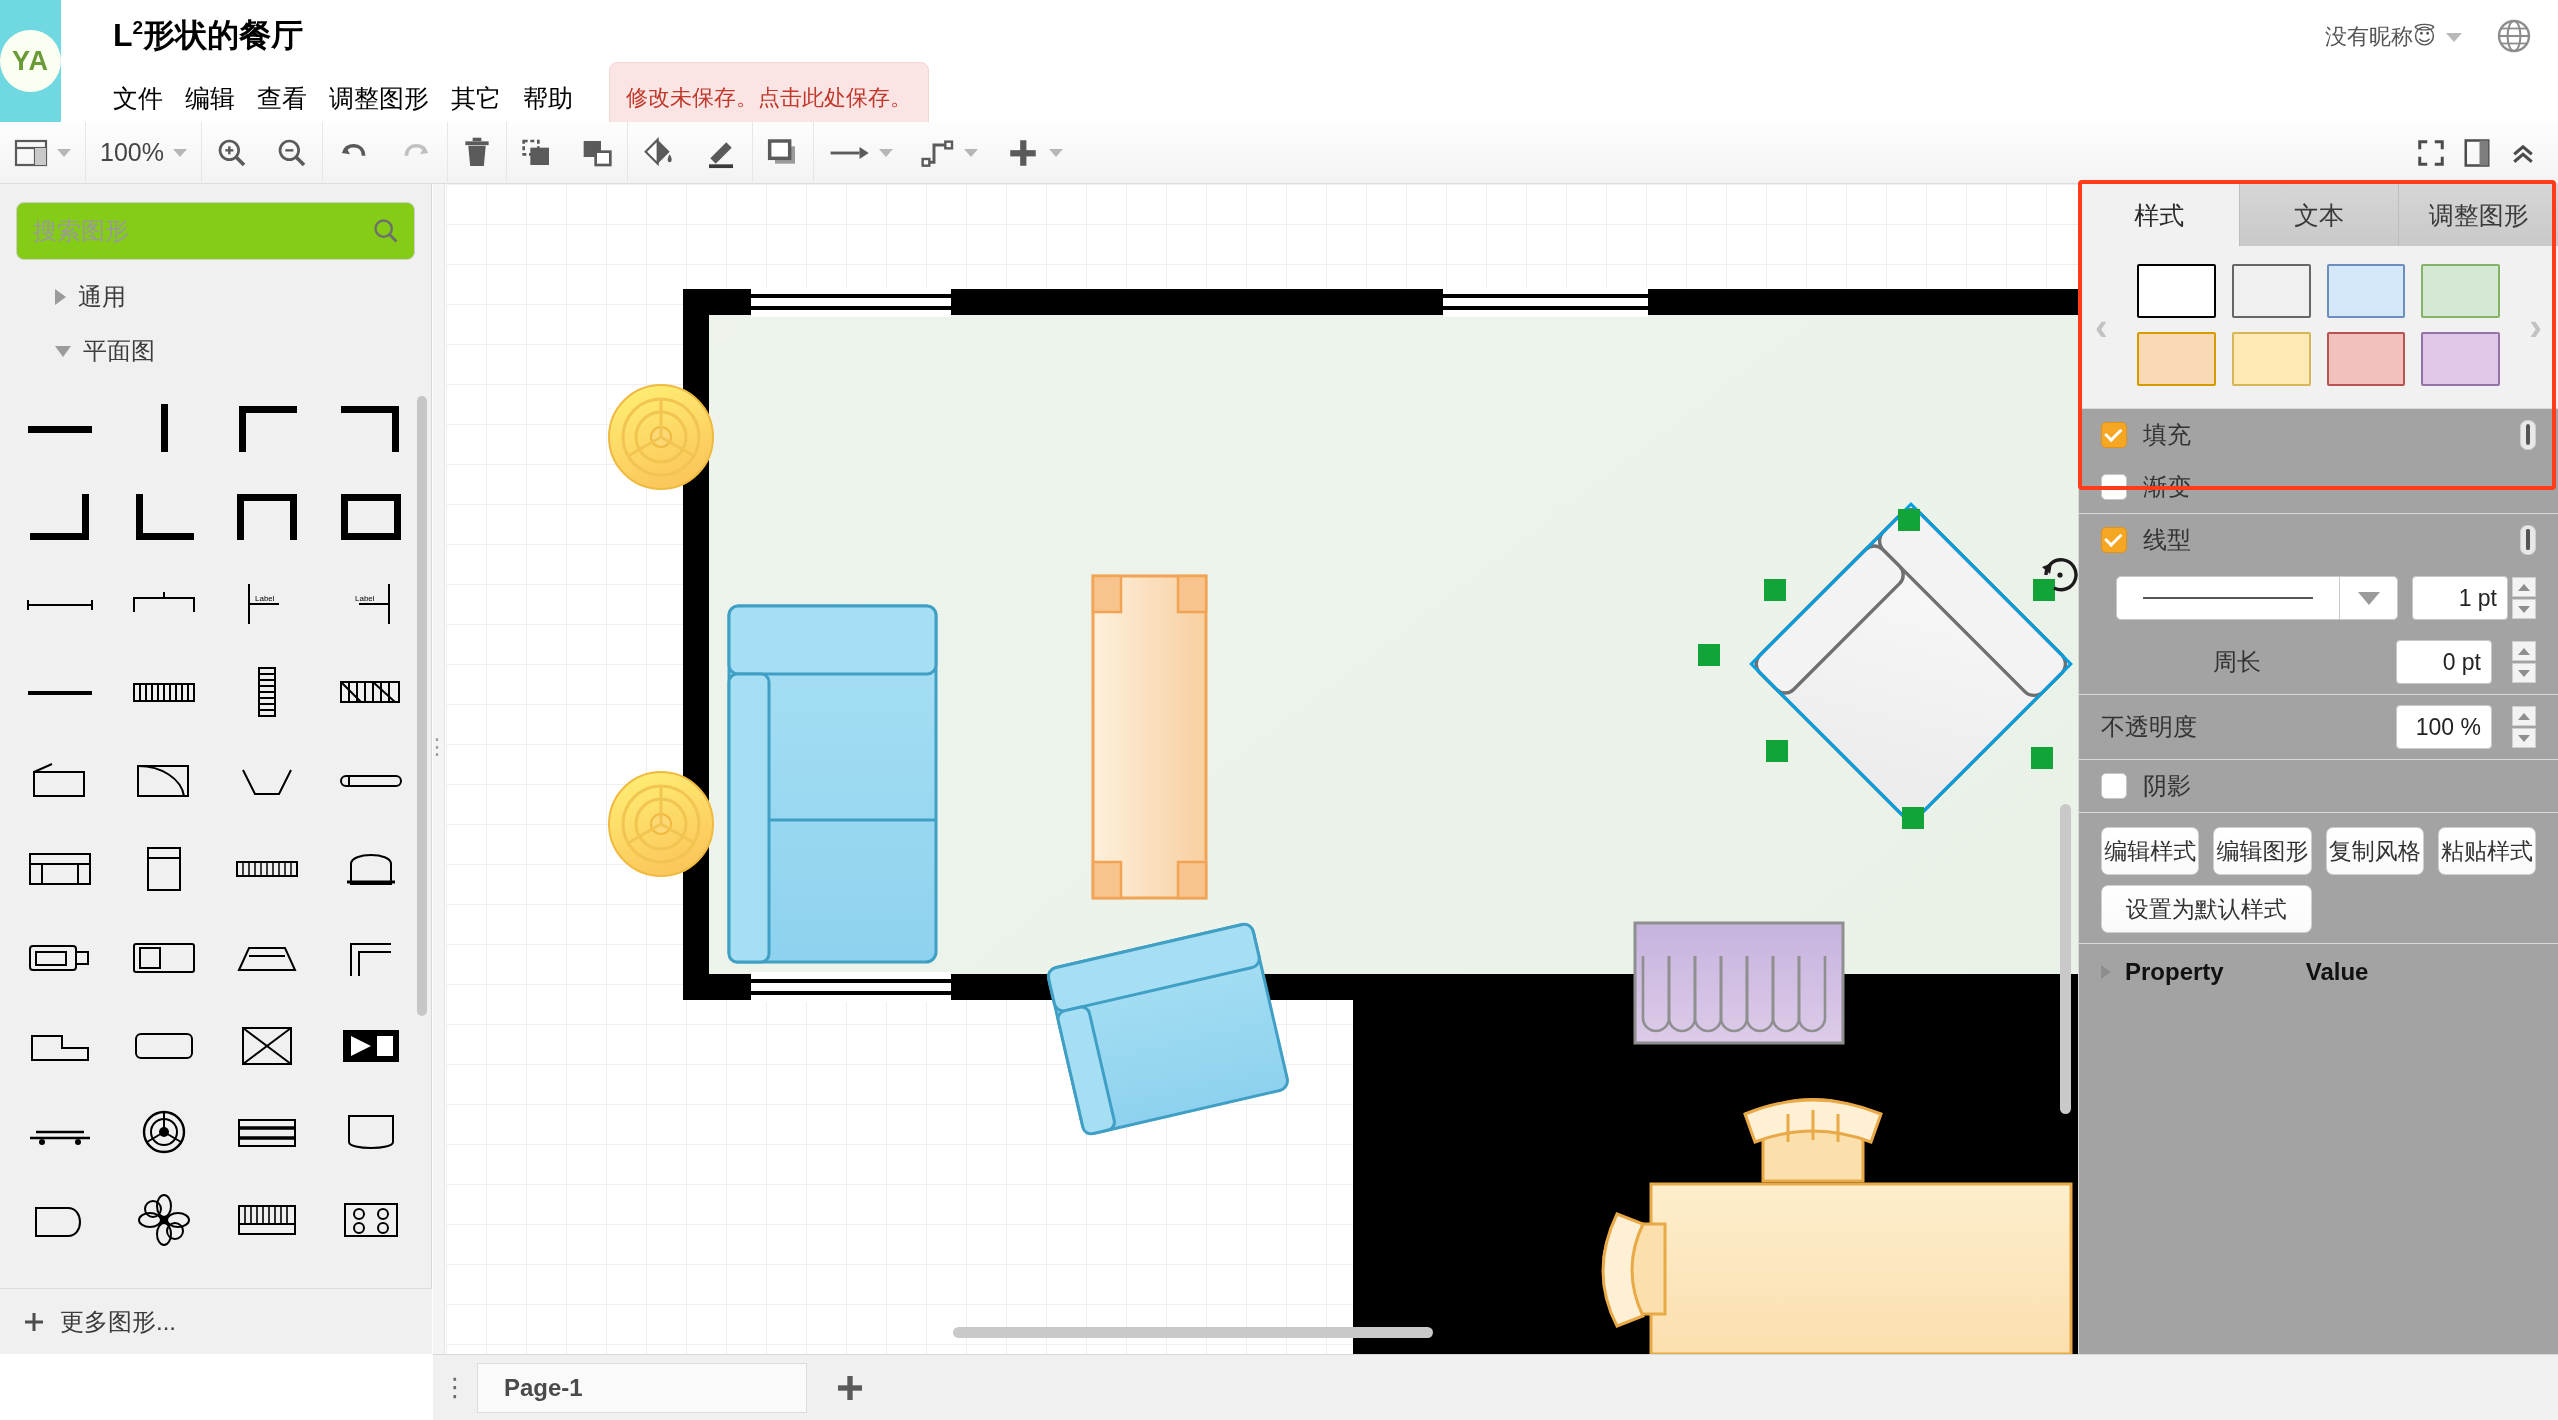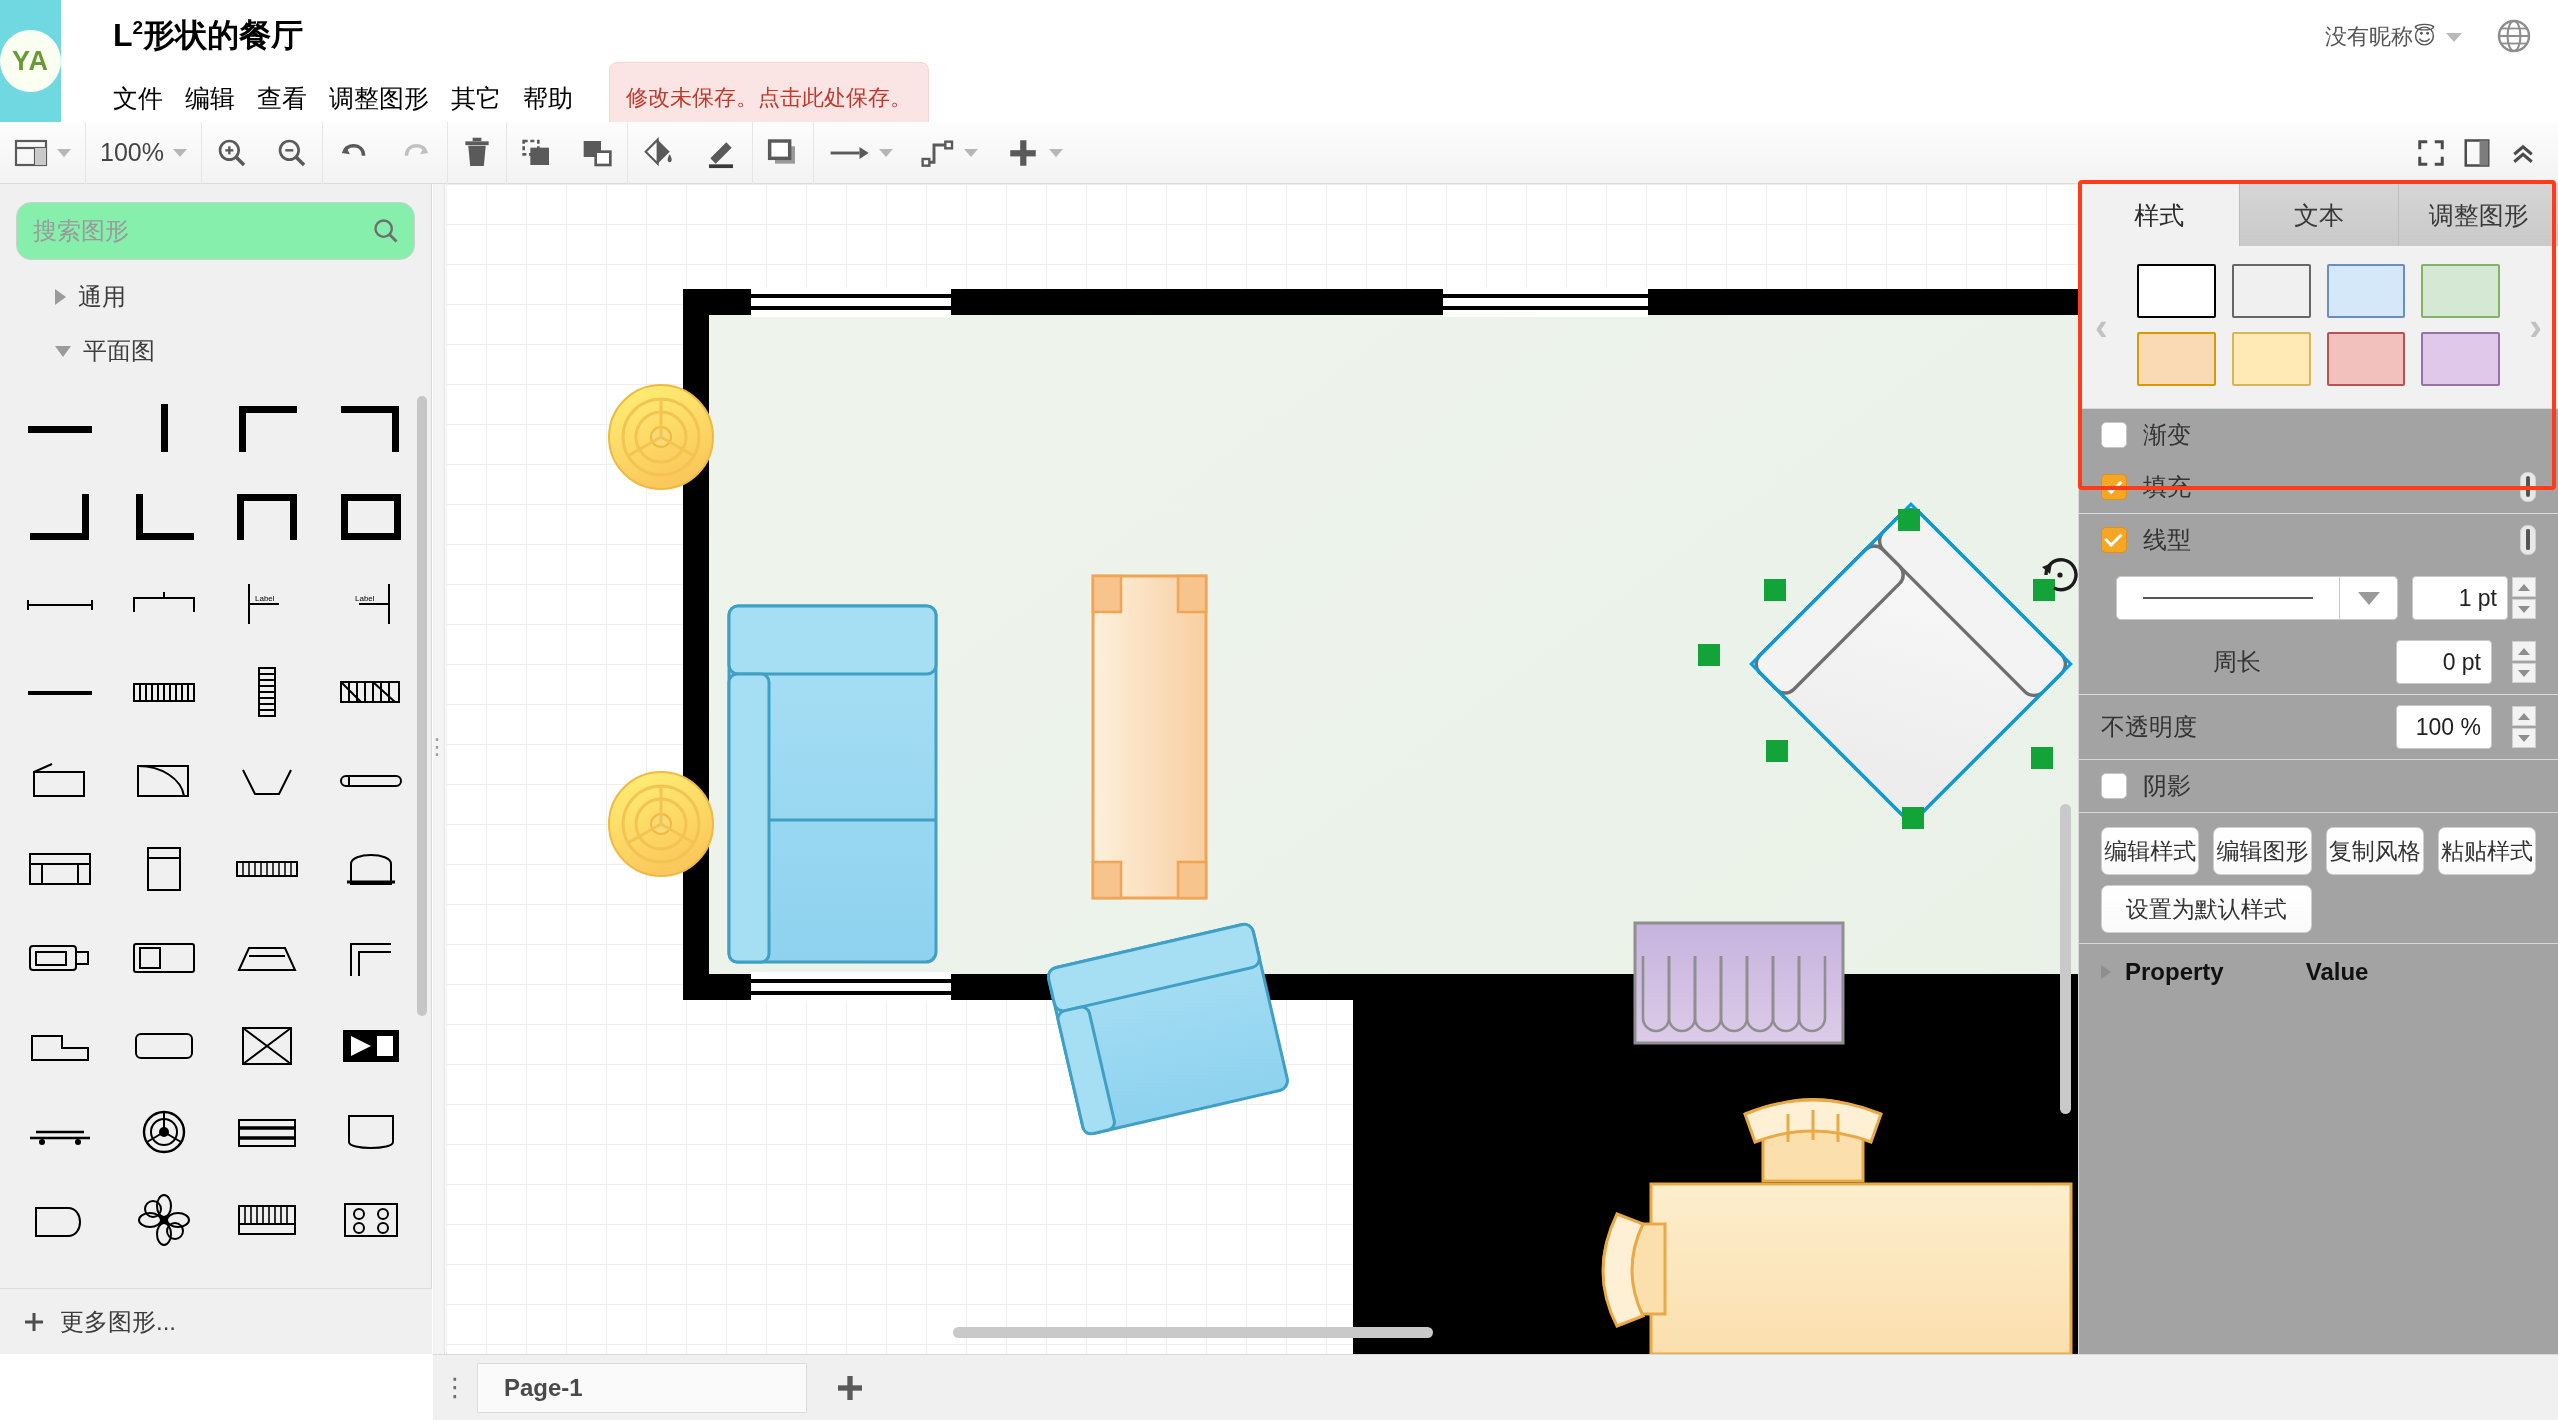--- a/index.html
+++ b/index.html
@@ -42,22 +42,22 @@
               border-top:8px solid #b6b6b6; margin-left:9px; }
   .zoom-label { font-size:25px; color:#444; }
   .tb svg { display:block; }
   .tb.dis svg { opacity:.35; }
   .tb-right { position:absolute; right:10px; top:0; height:62px; display:flex; align-items:center; gap:18px; padding-right:10px;}
 
   
   .sidebar { position:absolute; left:0; top:184px; width:432px; height:1170px;
              background:#f0f0f0; border-right:1px solid #d8d8d8; }
   .search-wrap { padding:18px 16px 10px 16px; }
-  .search-box { position:relative; height:58px; background:#86efac; border:1px solid #cfcfcf;
-                border-radius:15px; display:flex; align-items:center; }
+  .search-box { position:relative; height:58px; background:#84cc16; border:1px solid #cfcfcf;
+                border-radius:8px; display:flex; align-items:center; }
   .search-box input { border:0; outline:0; background:transparent; font-size:24px; color:#333;
                       padding:0 48px 0 16px; width:100%; font-family:inherit;}
   .search-box input::placeholder { color:#9a9a9a; }
   .search-ico { position:absolute; right:14px; top:50%; transform:translateY(-50%); }
   .sec { display:flex; align-items:center; gap:12px; padding:11px 16px; font-size:24px; color:#3d3d3d;margin-left:39px; }
   .tri-r { width:0;height:0;border-top:8px solid transparent;border-bottom:8px solid transparent;
            border-left:11px solid #9b9b9b; }
   .tri-d { width:0;height:0;border-left:8px solid transparent;border-right:8px solid transparent;
            border-top:11px solid #9b9b9b; }
   .shape-grid { display:grid; grid-template-columns:repeat(4,1fr); gap:0px;
@@ -800,29 +800,29 @@
         <div class="sw" id="sw4" style="background: rgb(250, 217, 181); border: 2px solid rgb(215, 155, 0);"></div>
         <div class="sw" id="sw5" style="background: rgb(255, 233, 181); border: 2px solid rgb(214, 182, 86);"></div>
         <div class="sw" id="sw6" style="background: rgb(242, 192, 189); border: 2px solid rgb(184, 84, 80);"></div>
         <div class="sw" id="sw7" style="background: rgb(223, 200, 234); border: 2px solid rgb(150, 115, 166);"></div>
       </div>
     </div>
 
     <div class="sep"></div>
 
     <div class="row">
-      <span class="cb"></span>
-      <span class="lbl">渐变</span>
-    </div>
-    <div class="row">
       <span class="cb on"></span>
       <span class="lbl">填充</span>
       <span class="chip-wrap">
         <span class="color-chip" id="fillchip" style="background: rgb(255, 255, 255);"></span>
       </span>
+    </div>
+    <div class="row">
+      <span class="cb"></span>
+      <span class="lbl">渐变</span>
     </div>
 
     <div class="sep"></div>
 
     <div class="row">
       <span class="cb on"></span>
       <span class="lbl">线型</span>
       <span class="chip-wrap">
         <span class="color-chip" id="linechip" style="background: rgb(95, 95, 95);"></span>
       </span>

